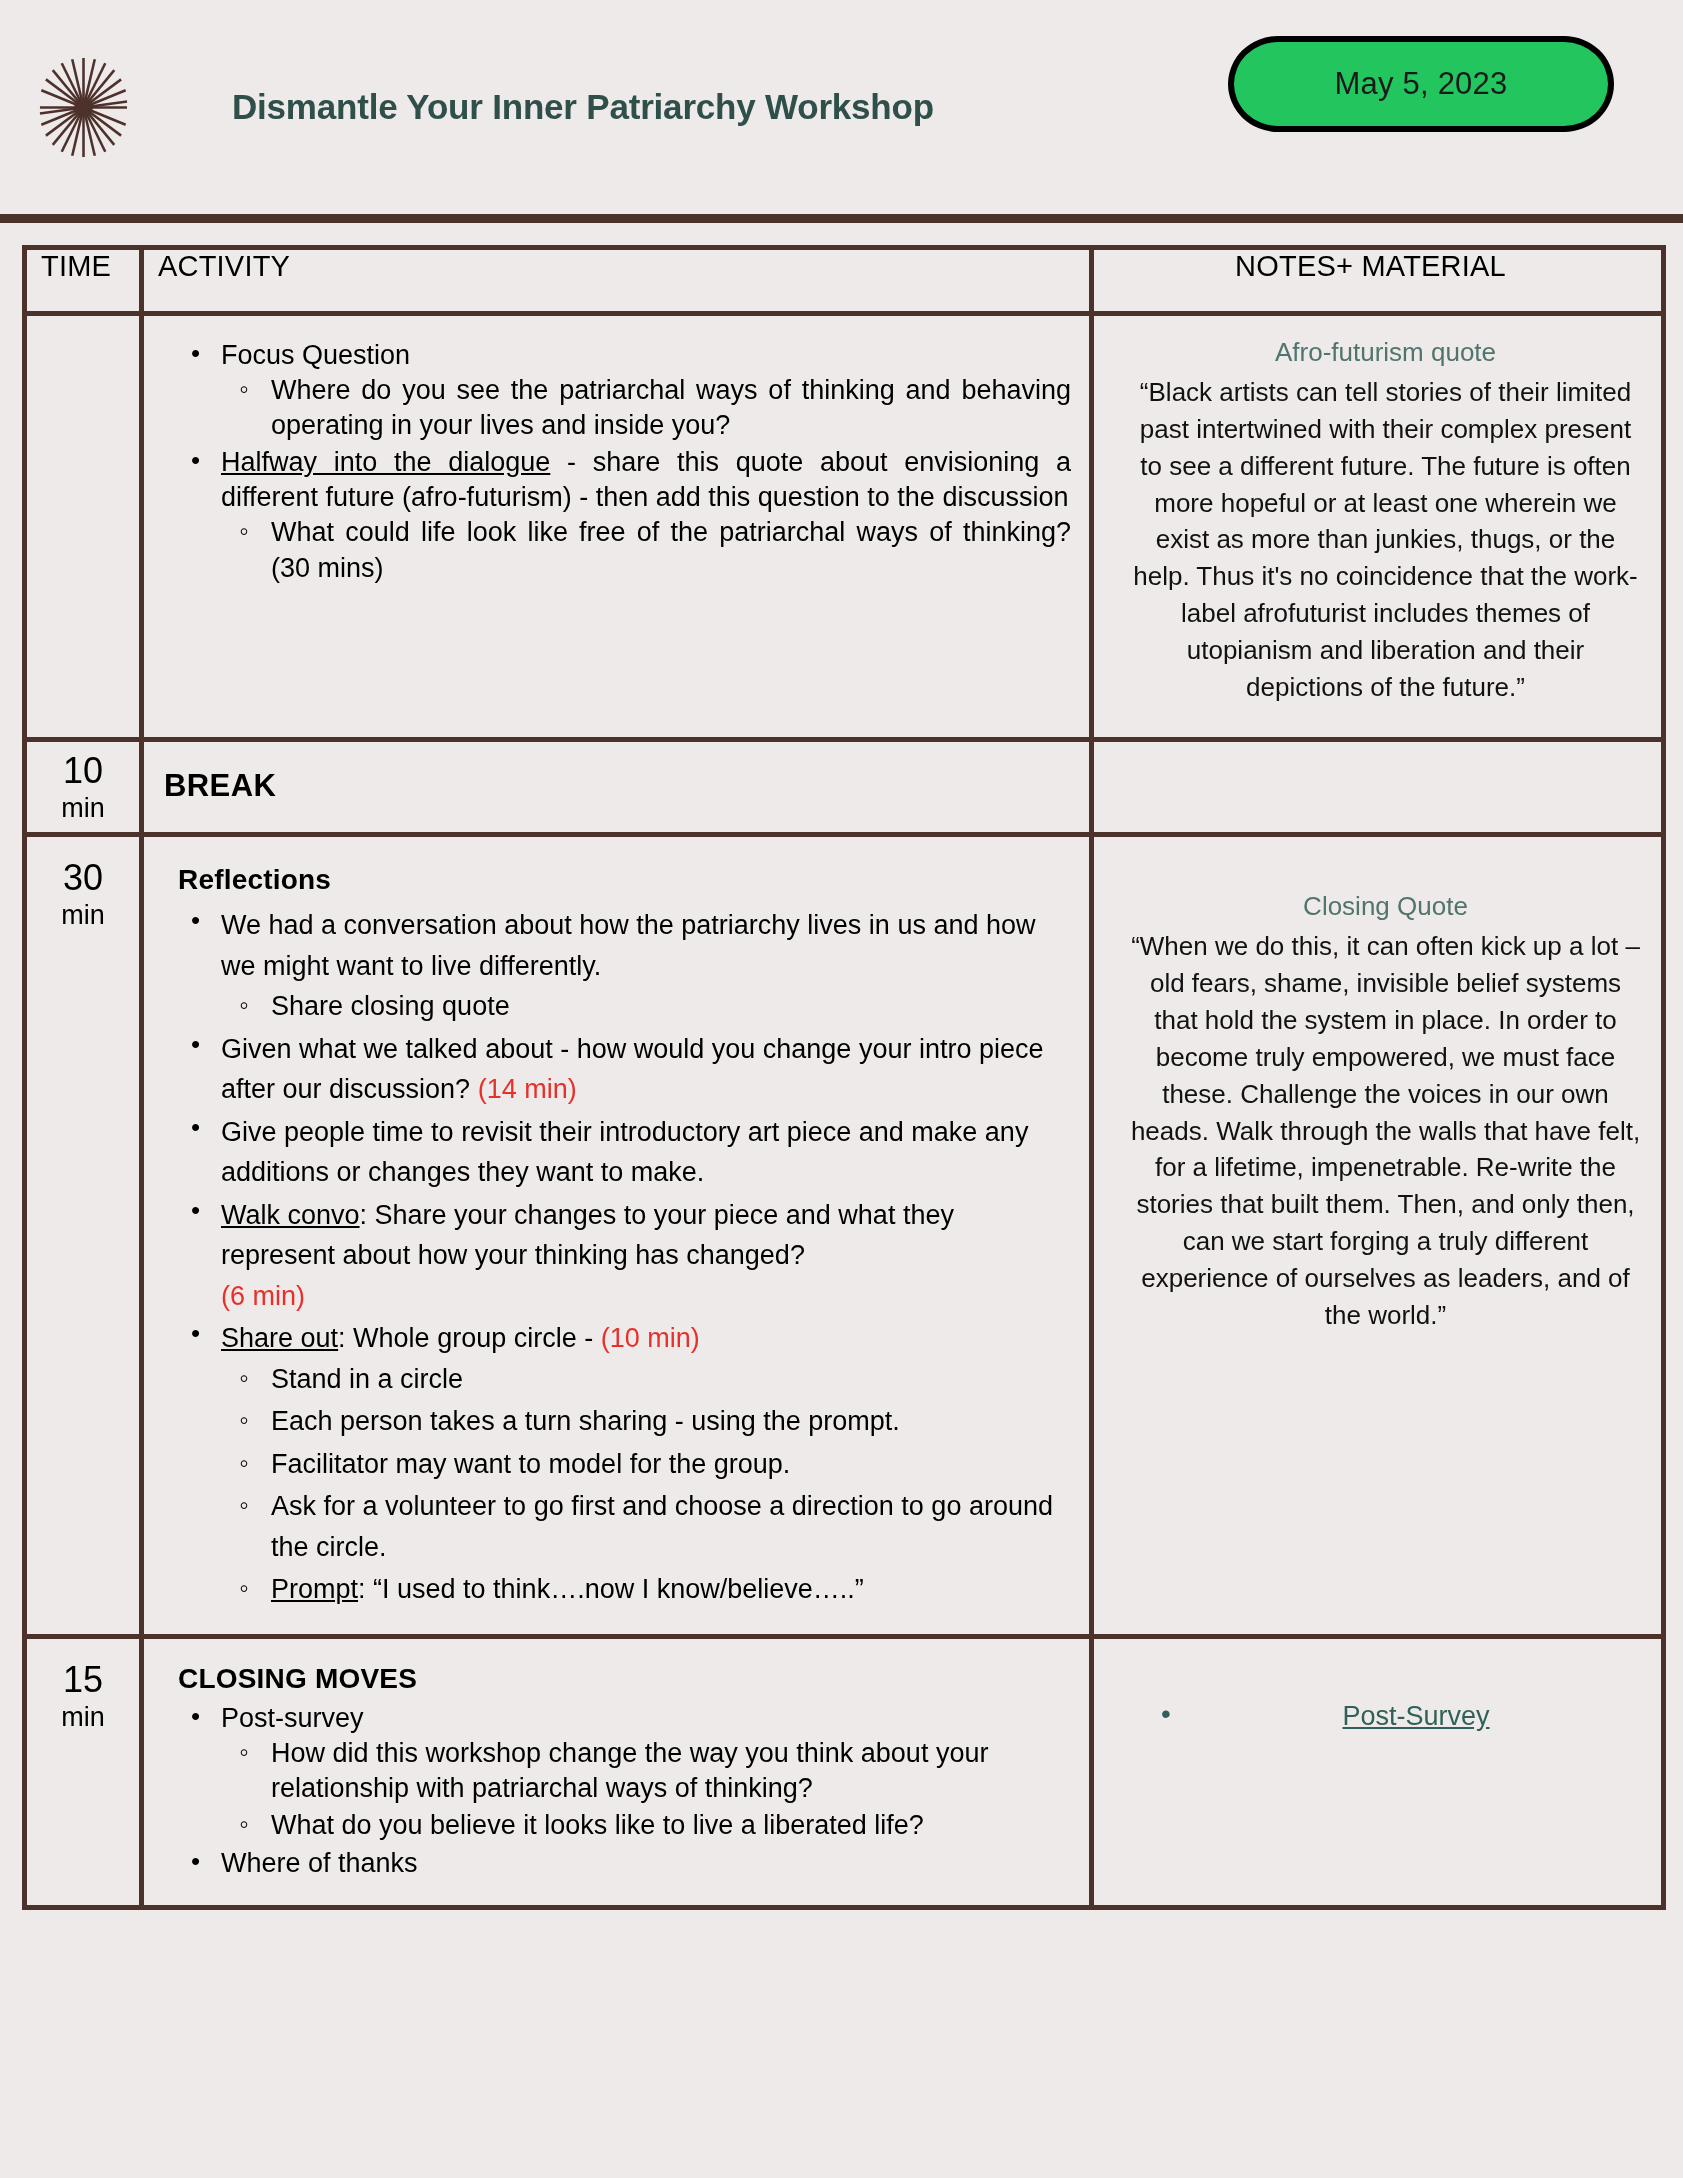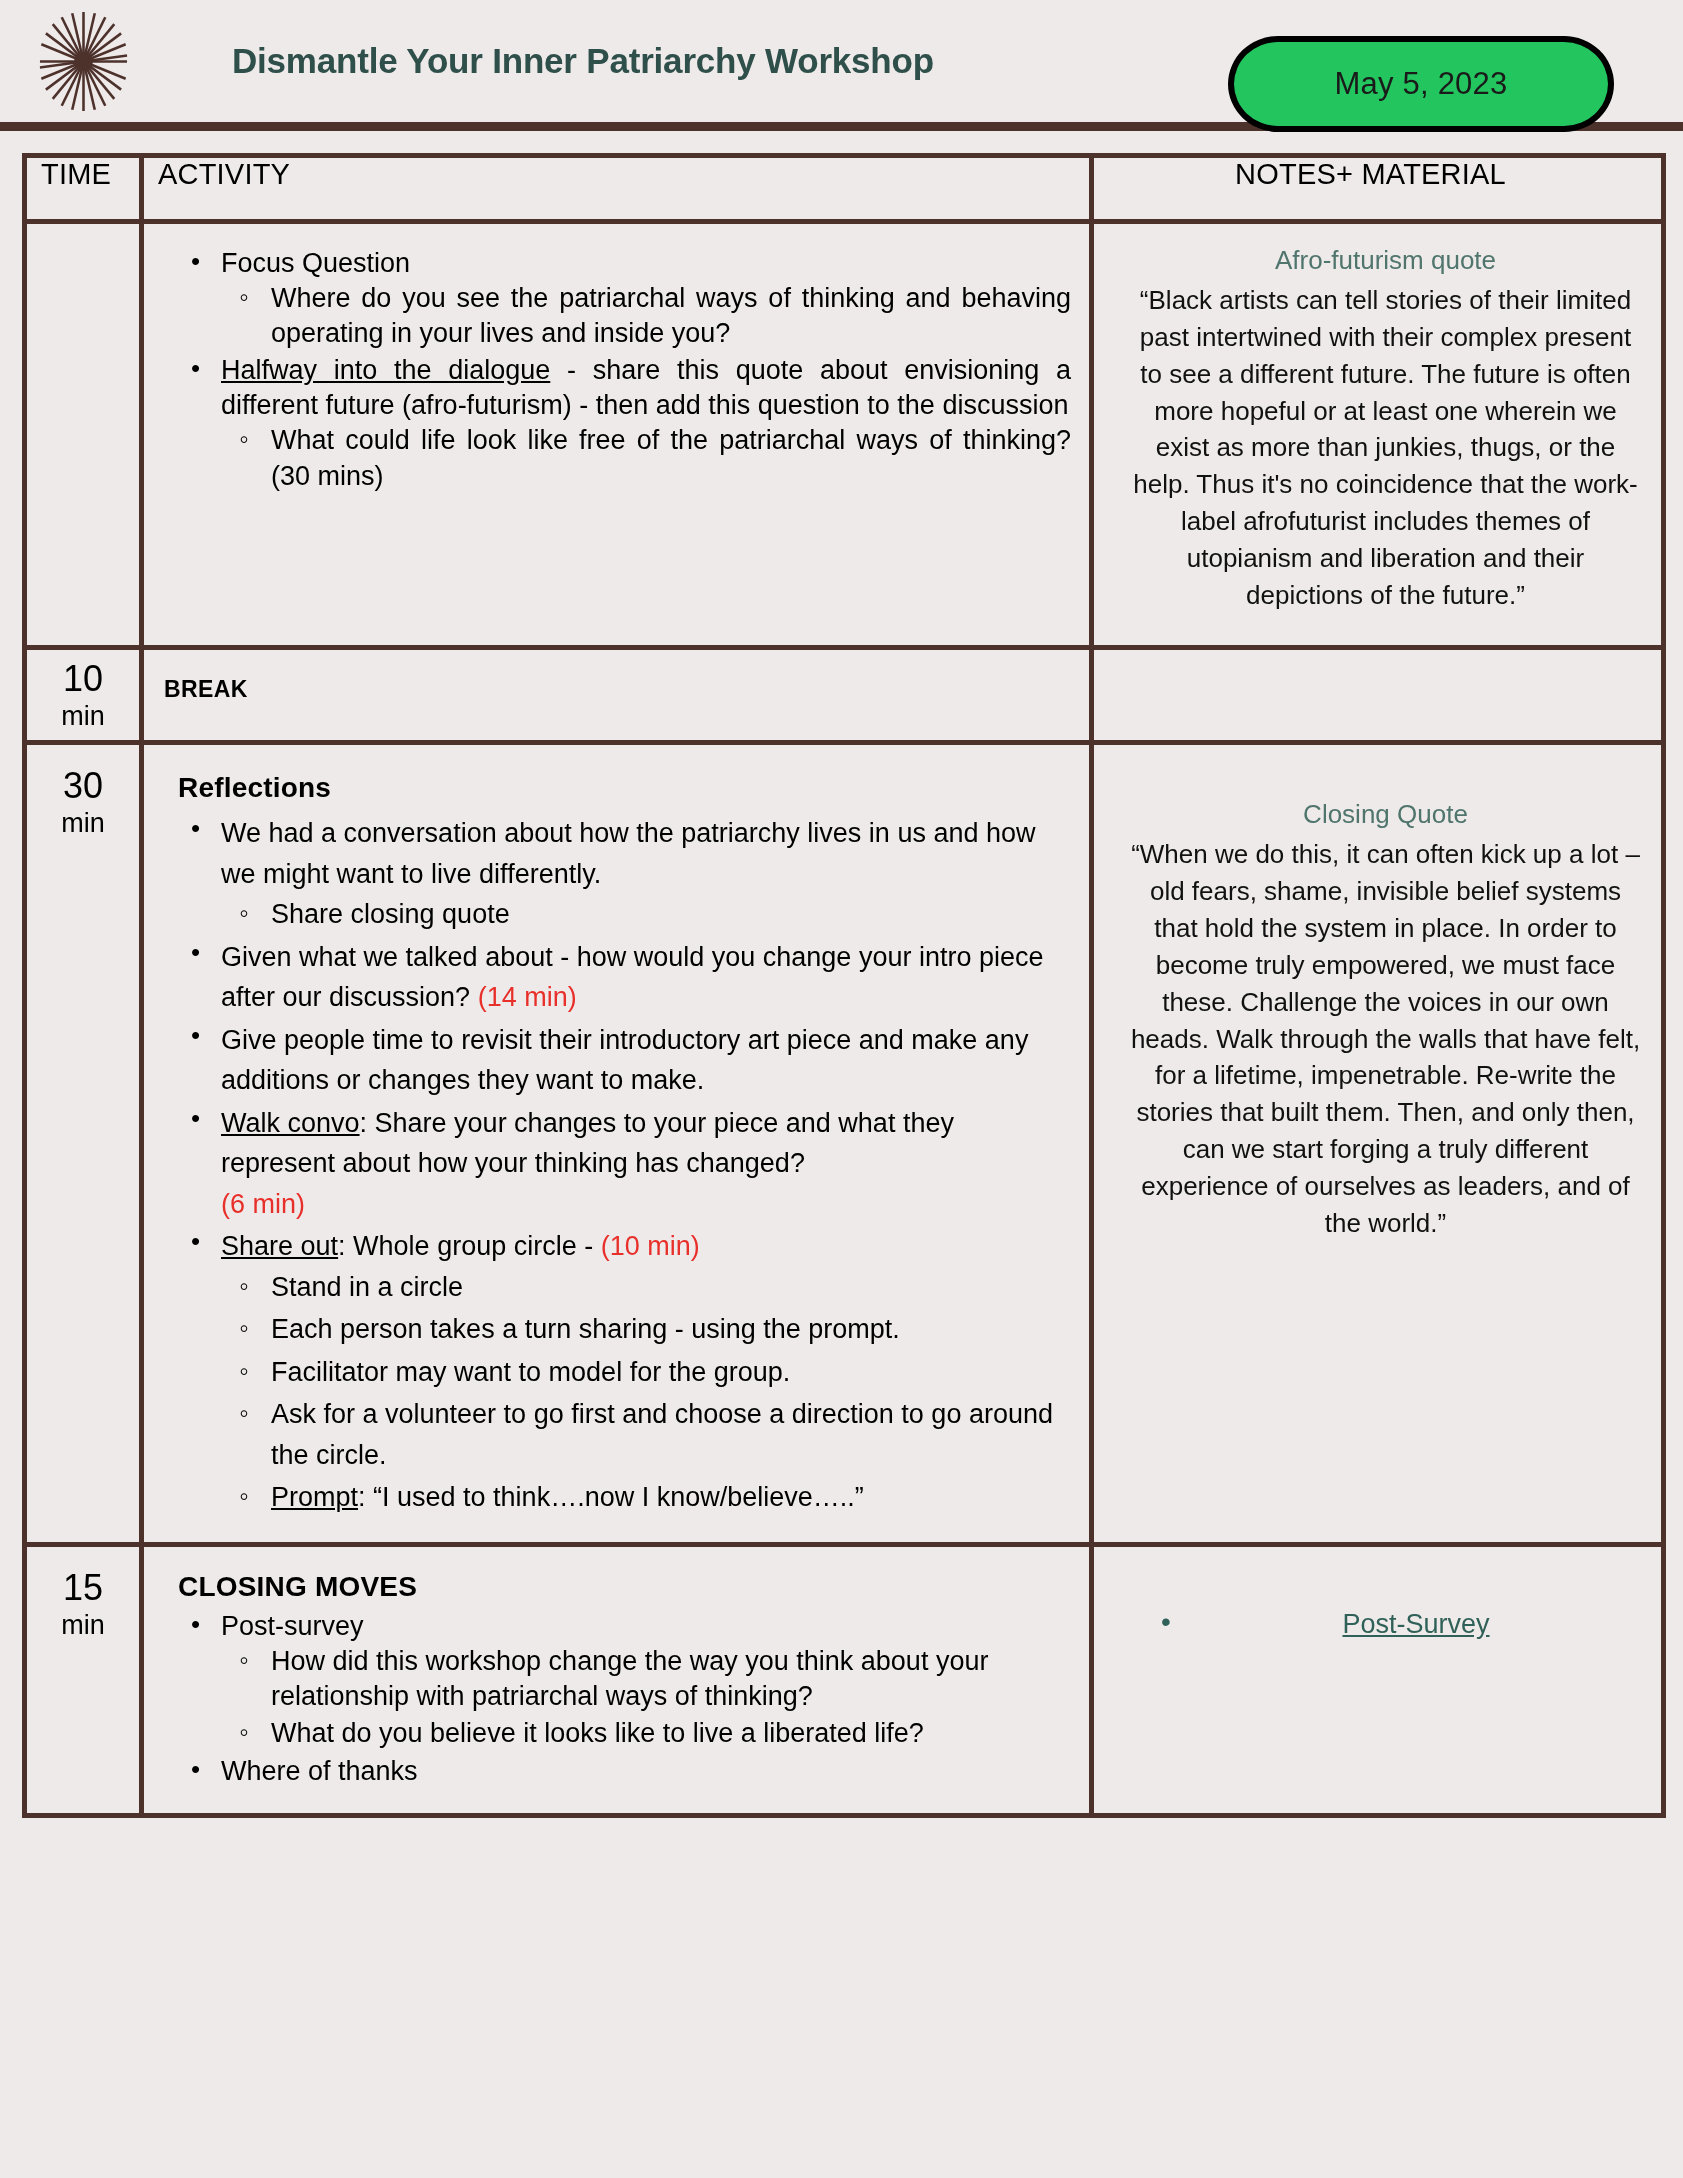--- a/index.html
+++ b/index.html
@@ -17,21 +17,21 @@
   .page {
     position: relative;
     width: 1683px;
     height: 2178px;
     box-sizing: border-box;
     background: #efeaea;
   }
 
   
   .header {
-    height: 122px;
+    height: 214px;
     display: flex;
     align-items: center;
     padding: 0 42px 0 36px;
     box-sizing: border-box;
     position: relative;
   }
   .logo {
     width: 95px;
     height: 107px;
     flex: 0 0 95px;
@@ -138,21 +138,21 @@
   .act-cell.roomy { line-height: 1.5; }
 
   .cell-head {
     font-size: 28px;
     font-weight: bold;
     color: #000;
     margin: 0 0 4px 12px;
     letter-spacing: 0.2px;
   }
   .break-head {
-    font-size: 23px;
+    font-size: 31px;
     font-weight: bold;
     padding: 26px 0 0 20px;
     letter-spacing: 0.4px;
   }
 
   ul.lvl1 {
     margin: 0;
     padding: 0 0 0 55px;
     list-style: none;
   }

